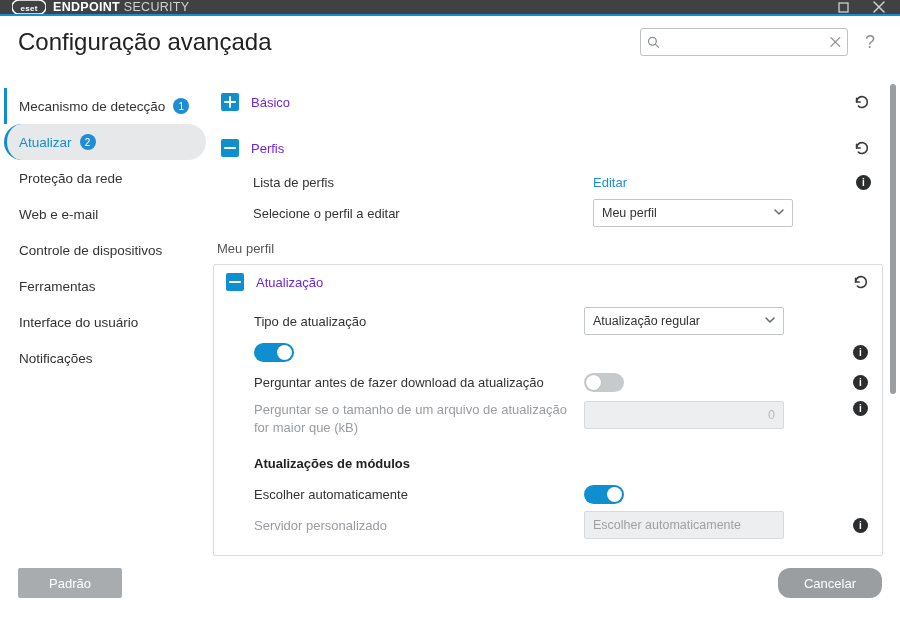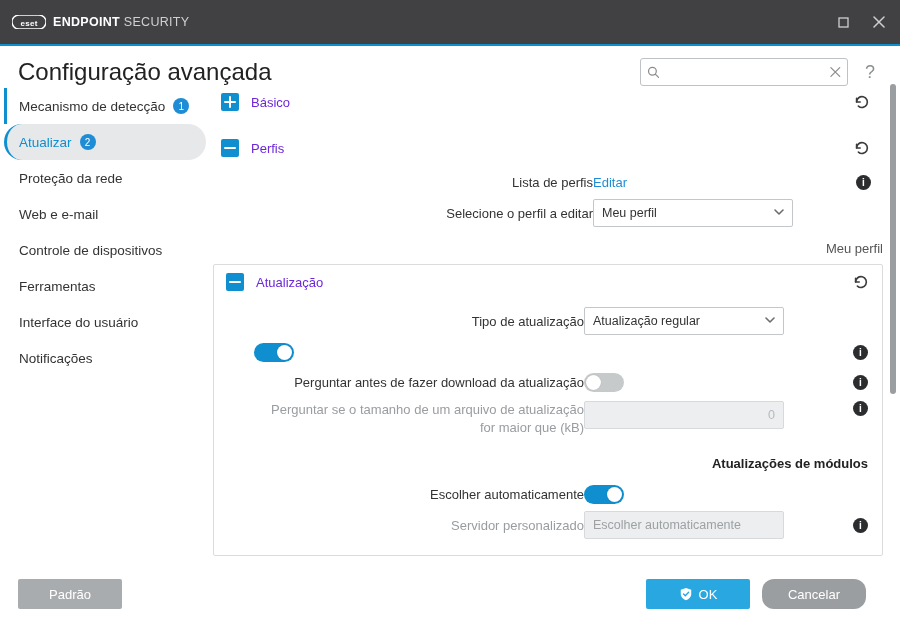--- a/index.html
+++ b/index.html
@@ -23,21 +23,21 @@
   body{
     width:900px;height:620px;
     font-family:"Segoe UI",Arial,sans-serif;
     font-size:13px;color:var(--text);
     background:var(--bg);
     overflow:hidden;
     position:relative;
   }
   
   .titlebar{
-    height:46px;background:var(--titlebar);
+    height:16px;background:var(--titlebar);
     border-bottom:2px solid var(--titlebar-border);
     display:flex;align-items:center;
     padding:0 8px 0 12px;color:#fff;
   }
   .titlebar .brand{display:flex;align-items:center;gap:7px;font-size:12.5px;letter-spacing:.3px;}
   .titlebar .brand svg{display:block;}
   .titlebar .brand b{font-weight:600;}
   .titlebar .brand .light{font-weight:300;color:#d0d0d0;}
   .titlebar .winctrls{margin-left:auto;display:flex;gap:22px;align-items:center;padding-right:6px;}
   .titlebar .winbtn{width:14px;height:14px;display:flex;align-items:center;justify-content:center;cursor:pointer;opacity:.75;}
@@ -53,21 +53,20 @@
     width:208px;height:28px;border:1px solid #bfc2c4;border-radius:3px;
     display:flex;align-items:center;padding:0 6px;gap:6px;color:#777;
   }
   .searchbox input{flex:1;border:none;outline:none;font-size:12px;background:transparent;}
   .help-q{width:24px;text-align:center;font-size:18px;color:#8a8d8f;margin-left:10px;cursor:pointer;}
 
   
   .body{
     position:absolute;top:84px;bottom:52px;left:0;right:0;
     display:flex;
-    text-align:right;
   }
   .sidebar{
     width:212px;padding:4px 6px 0 4px;
   }
   .sidebar-item{
     height:36px;display:flex;align-items:center;gap:8px;
     padding:0 12px;border-left:3px solid transparent;
     cursor:pointer;color:#333;font-size:13.5px;
   }
   .sidebar-item.selected{
@@ -159,22 +158,22 @@
     position:absolute;top:2px;width:15px;height:15px;border-radius:50%;background:#fff;
     box-shadow:0 0 1px rgba(0,0,0,.25);
   }
   .switch.on{background:var(--accent);}
   .switch.on .knob{right:2px;}
   .switch.off{background:#c7cacb;}
   .switch.off .knob{left:2px;}
 
   
   .footer{
-    position:absolute;left:0;right:16px;bottom:0;height:52px;
-    display:flex;align-items:center;padding:0 18px;
+    position:absolute;left:0;right:0;bottom:0;height:52px;
+    display:flex;align-items:flex-start;padding:0 18px;
   }
   .btn{
     height:30px;min-width:104px;padding:0 18px;border:none;border-radius:2px;
     font-size:13px;cursor:pointer;display:inline-flex;align-items:center;justify-content:center;gap:6px;
     color:#fff;
   }
   .btn.gray{background:var(--btn-gray);}
   .btn.gray2{background:var(--btn-gray2);border-radius:12px;}
   .btn.blue{background:var(--btn-blue);}
   .footer .spacer{flex:1;}
@@ -415,24 +414,17 @@
     </div>
   </div>
 
 </div>
 
 <div class="footer">
   <button class="btn gray">
     <span>Padrão</span>
   </button>
   <div class="spacer"></div>
-  <button class="btn blue">
-    <svg width="14" height="14" viewBox="0 0 16 16">
-        <path d="M8 1 L14 3 V8 C14 11 11.5 14 8 15 C4.5 14 2 11 2 8 V3 Z" fill="#ffffff"></path>
-        <path d="M5.2 8 L7.2 10 L11 6" fill="none" stroke="#29a7e1" stroke-width="1.6" stroke-linecap="round" stroke-linejoin="round"></path>
-      </svg>
-    <span>OK</span>
-  </button>
   <div style="width:12px"></div>
   <button class="btn gray2">
     <span>Cancelar</span>
   </button>
 </div>
 
 </body></html>

